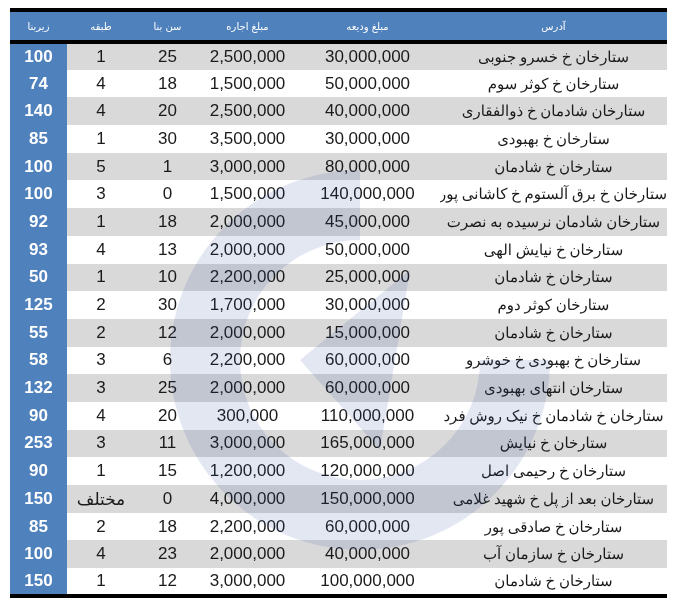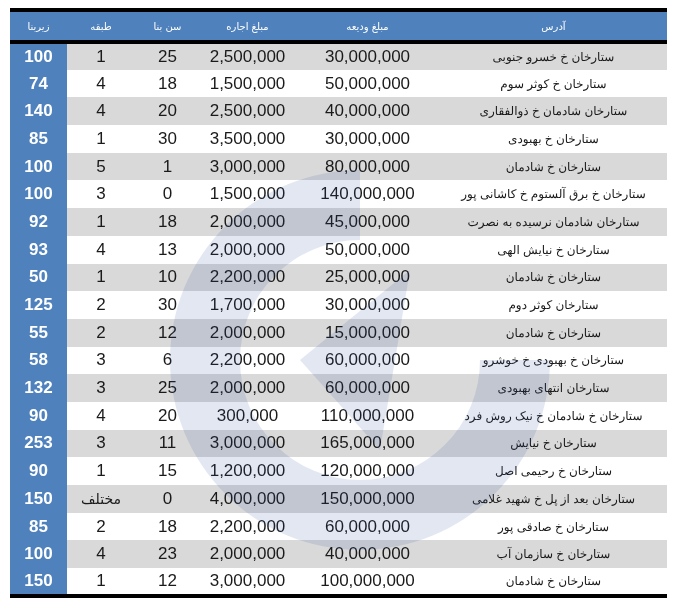--- a/index.html
+++ b/index.html
@@ -7,23 +7,23 @@
   .watermark { position: absolute; left: 150px; top: 150px; width: 420px; height: 420px; pointer-events: none; z-index: 2; opacity: 0.13; }
   .tbl { position: absolute; left: 10px; top: 8px; width: 657px; border-collapse: collapse; table-layout: fixed; direction: rtl; z-index: 1; }
   .tbl thead tr { background: #4f81bd; height: 32px; border-top: 4px solid #000; }
   .tbl thead th { color: #ffffff; font-weight: normal; font-size: 10px; text-align: center; padding: 0; border-bottom: 4px solid #000; }
   .tbl tbody tr { height: 27.7px; }
   .tbl tbody tr:nth-child(odd) td { background: #d9d9d9; }
   .tbl tbody tr:nth-child(even) td { background: #ffffff; }
   .tbl tbody tr:last-child td { border-bottom: 4px solid #000; }
   .tbl td { padding: 0; text-align: center; font-size: 16px; color: #1a1a1a; white-space: nowrap; overflow: hidden; }
   .tbl td.num { font-family: "Liberation Sans", sans-serif; font-size: 17px; direction: ltr; }
-  .tbl td.addr { font-size: 12px; font-family: Liberation Sans, sans-serif; }
+  .tbl td.addr { font-size: 15px; font-family: Liberation Serif, serif; }
   .tbl tbody td.area { background: #4f81bd !important; color: #ffffff; font-weight: bold; font-family: "Liberation Sans", sans-serif; font-size: 17px; }
-  .tbl td.floor-text { font-size: 14px; margin-left: 44px; }
+  .tbl td.floor-text { font-size: 17px; margin-left: 44px; }
   col.c-addr { width: 227px; } col.c-dep { width: 145px; } col.c-rent { width: 95px; }
   col.c-age { width: 65px; } col.c-floor { width: 68px; } col.c-area { width: 57px; }
 </style>
 </head>
 <body>
 
 <table class="tbl">
   <colgroup>
     <col class="c-addr">
       <col class="c-dep">

